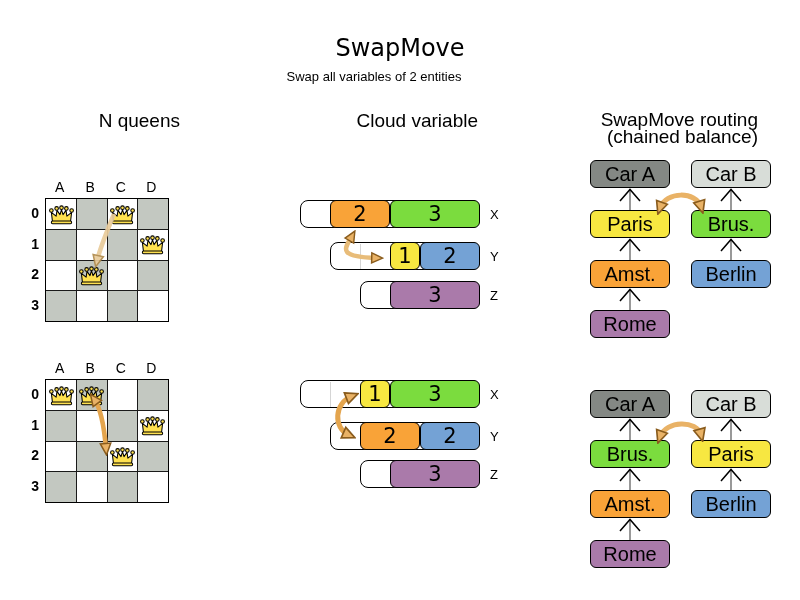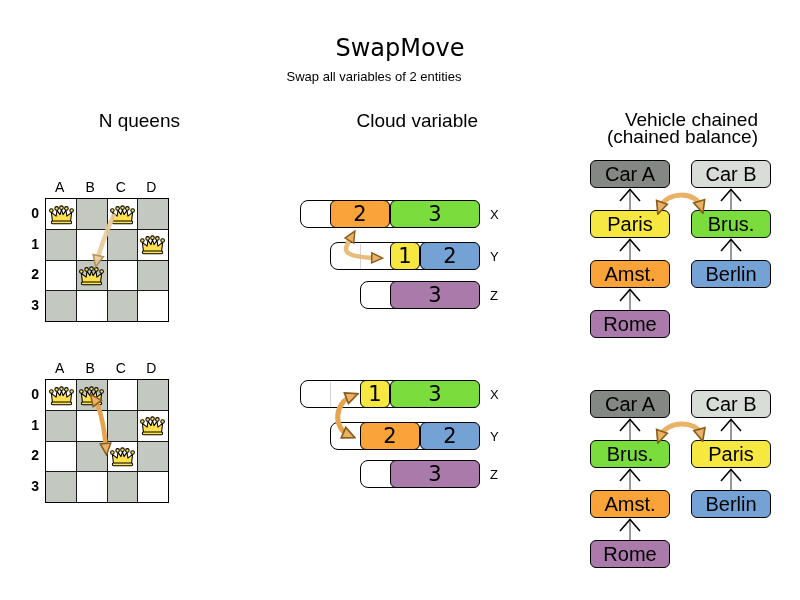--- a/index.html
+++ b/index.html
@@ -29,21 +29,21 @@
   #overlay{position:absolute;left:0;top:0;z-index:10;pointer-events:none;}
 </style>
 </head>
 <body>
 
 <div id="canvas">
   <div class="title">SwapMove</div>
   <div class="subtitle">Swap all variables of 2 entities</div>
   <div class="sec" style="left:20px">N queens</div>
   <div class="sec" style="left:318px">Cloud variable</div>
-  <div class="sec" style="left:598px;top:109px">Vehicle chained</div>
+  <div class="sec" style="left:598px;top:109px">SwapMove routing</div>
   <div class="sec sub" style="left:598px;top:126px">(chained balance)</div>
 
   <svg id="overlay" width="800" height="600">
     <defs>
       <marker id="mA" viewBox="0 0 10 10" refX="5" refY="5" markerWidth="3" markerHeight="3" orient="auto-start-reverse">
         <path d="M1 1.2 L9.3 5 L1 8.8 Z" fill="#e9b266" stroke="#8a5c1d" stroke-width="1.1"></path>
       </marker>
       <marker id="mL" viewBox="0 0 10 10" refX="5" refY="5" markerWidth="3" markerHeight="3" orient="auto-start-reverse">
         <path d="M1 1.2 L9.3 5 L1 8.8 Z" fill="#e9cb9b" stroke="#b08b4d" stroke-width="1.1"></path>
       </marker>

